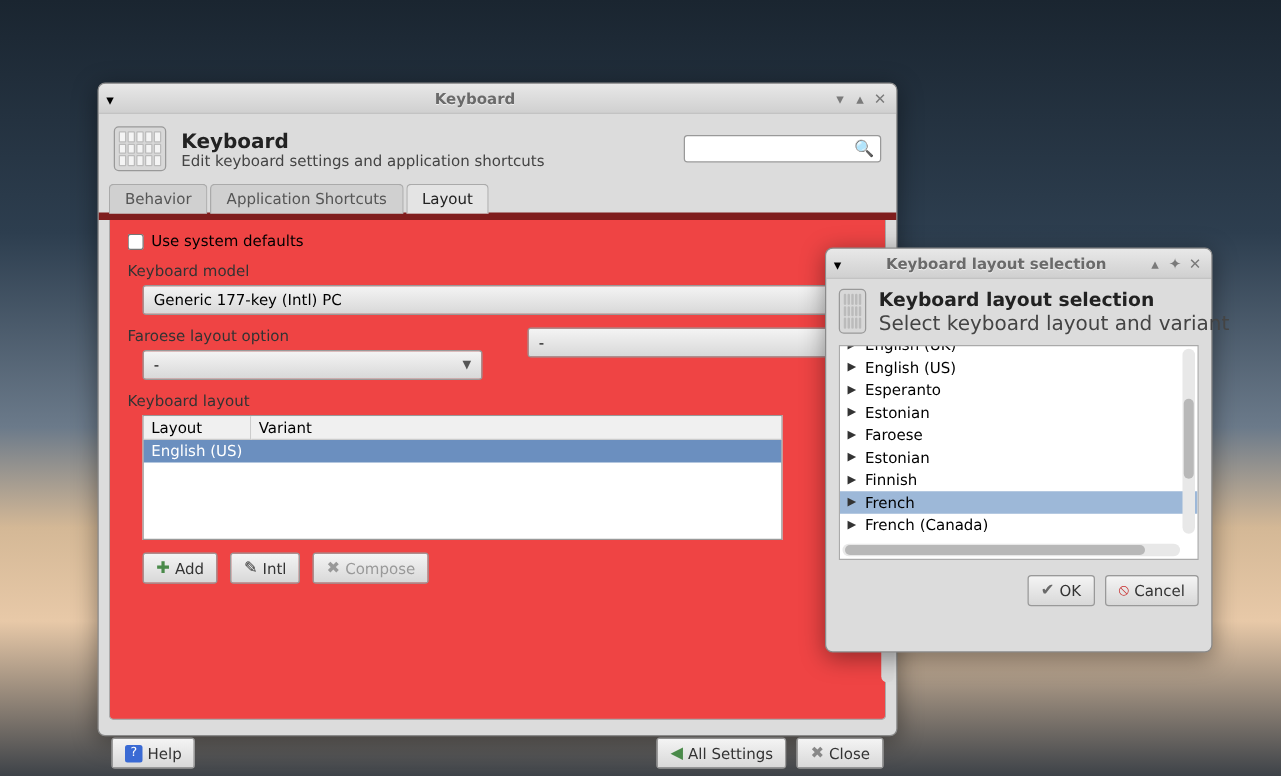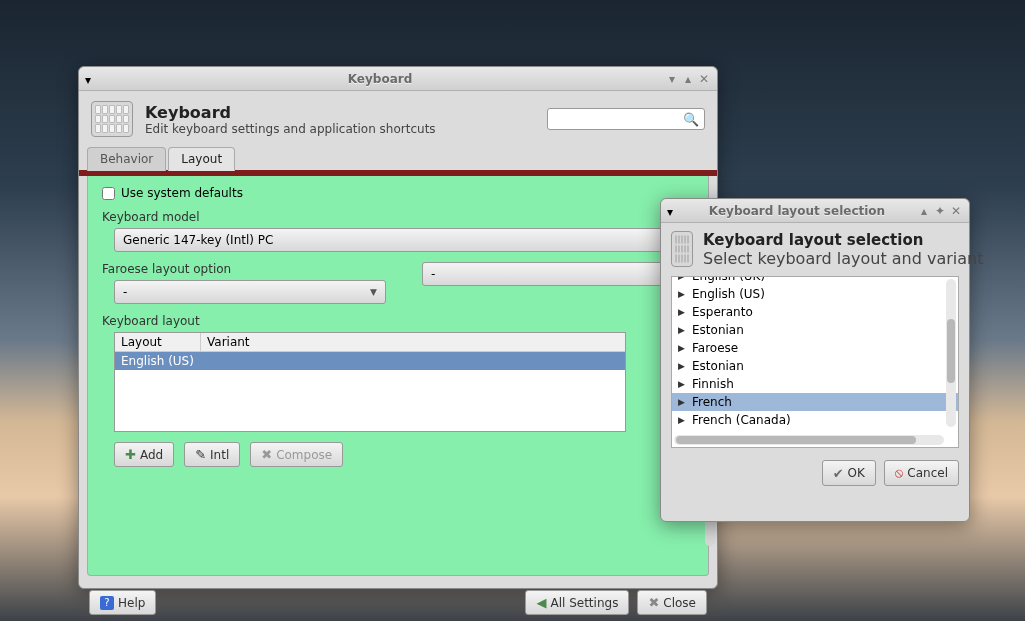--- a/index.html
+++ b/index.html
@@ -15,21 +15,21 @@
   .header { display: flex; align-items: center; padding: 10px 12px; gap: 12px; }
   .kbd-icon { width: 42px; height: 36px; background: #d8d8d8; border: 1px solid #999; border-radius: 4px; display: grid; grid-template-columns: repeat(5,1fr); grid-template-rows: repeat(3,1fr); gap: 1px; padding: 3px; }
   .kbd-icon span { background: #f4f4f4; border: 1px solid #bbb; border-radius: 1px; }
   .header-text h1 { font-size: 16px; font-weight: bold; color: #222; }
   .header-text p { font-size: 12px; color: #444; }
   .search-box { margin-left: auto; width: 158px; height: 22px; background: #fff; border: 1px solid #999; border-radius: 3px; display: flex; align-items: center; padding: 0 4px; }
   .search-box .mag { margin-left: auto; font-size: 13px; color: #555; }
   .tabs { display: flex; padding: 0 8px; border-bottom: 6px solid #7f1d1d; }
   .tab { padding: 4px 12px; border: 1px solid #aaa; border-bottom: none; background: #d0d0d0; color: #555; border-radius: 4px 4px 0 0; margin-right: 2px; margin-bottom: -1px; cursor: pointer; }
   .tab.active { background: #e4e4e4; color: #222; border-bottom: 1px solid #e4e4e4; }
-  .pane { background: #86efac; margin: 0 8px 8px; border: 1px solid #aaa; border-top: none; padding: 10px 14px; height: 400px; position: relative; border-radius: 0 0 4px 4px; }
+  .pane { background: #ef4444; margin: 0 8px 8px; border: 1px solid #aaa; border-top: none; padding: 10px 14px; height: 400px; position: relative; border-radius: 0 0 4px 4px; }
   .row { margin-bottom: 10px; }
   .checkbox { display: flex; align-items: center; gap: 6px; }
   .checkbox input { width: 13px; height: 13px; }
   .label { color: #333; display: block; margin-bottom: 4px; }
   .combo { background: linear-gradient(to bottom,#f4f4f4,#d8d8d8); border: 1px solid #999; border-radius: 3px; height: 24px; display: flex; align-items: center; padding: 0 8px; cursor: pointer; }
   .combo .arrow { margin-left: auto; font-size: 9px; color: #555; }
   .two-col { display: flex; gap: 24px; }
   .two-col > div { flex: 1; }
   .listbox { background: #fff; border: 1px solid #999; height: 100px; margin-top: 4px; }
   .listhead { display: flex; }
@@ -99,32 +99,33 @@
       <h1>Keyboard</h1>
       <p>Edit keyboard settings and application shortcuts</p>
     </div>
     <div class="search-box">
       <span class="mag">🔍</span>
     </div>
   </div>
 
   <div class="tabs">
     <div class="tab"><span>Behavior</span></div>
+    <div class="tab">Application Shortcuts</div>
     <div class="tab active">Layout</div>
   </div>
 
   <div class="pane">
     <div class="row checkbox">
       <input type="checkbox" style="">
       <span>Use system defaults</span>
     </div>
     <div class="row">
       <span class="label">Keyboard model</span>
       <div class="combo" style="margin-left:12px;">
-        <span>Generic 147-key (Intl) PC</span>
+        <span>Generic 177-key (Intl) PC</span>
         <span class="arrow">▼</span>
       </div>
     </div>
     <div class="row two-col">
       <div>
         <span class="label">Faroese layout option</span>
         <div class="combo" style="margin-left:12px;">
           <span>-</span>
           <span class="arrow">▼</span>
         </div>

